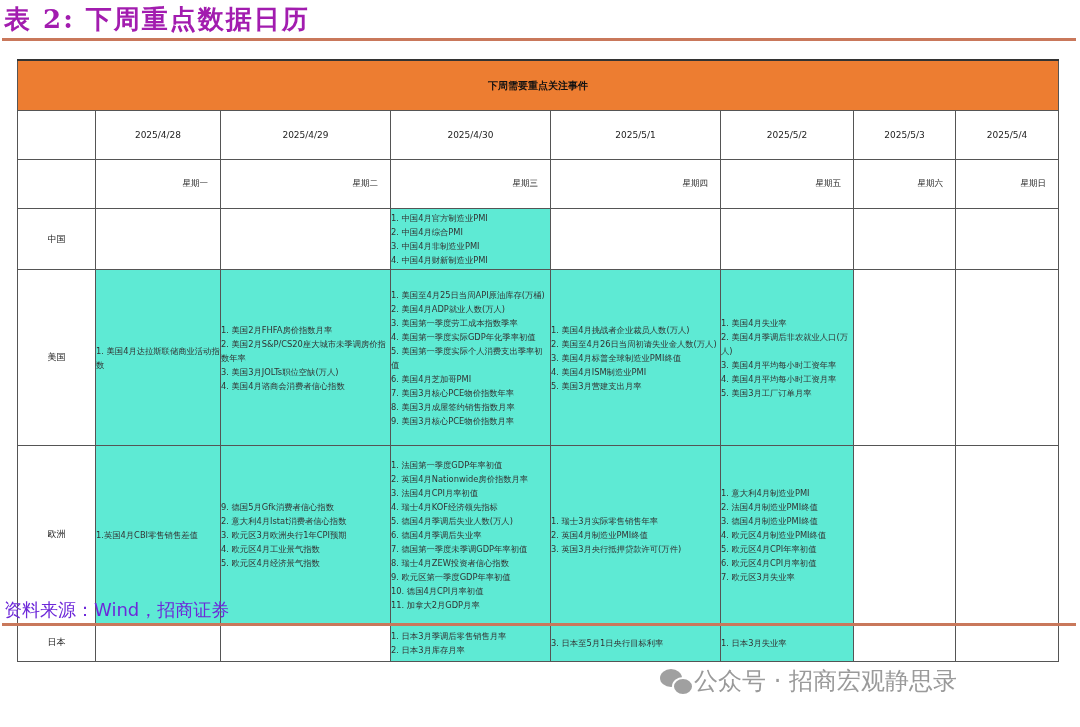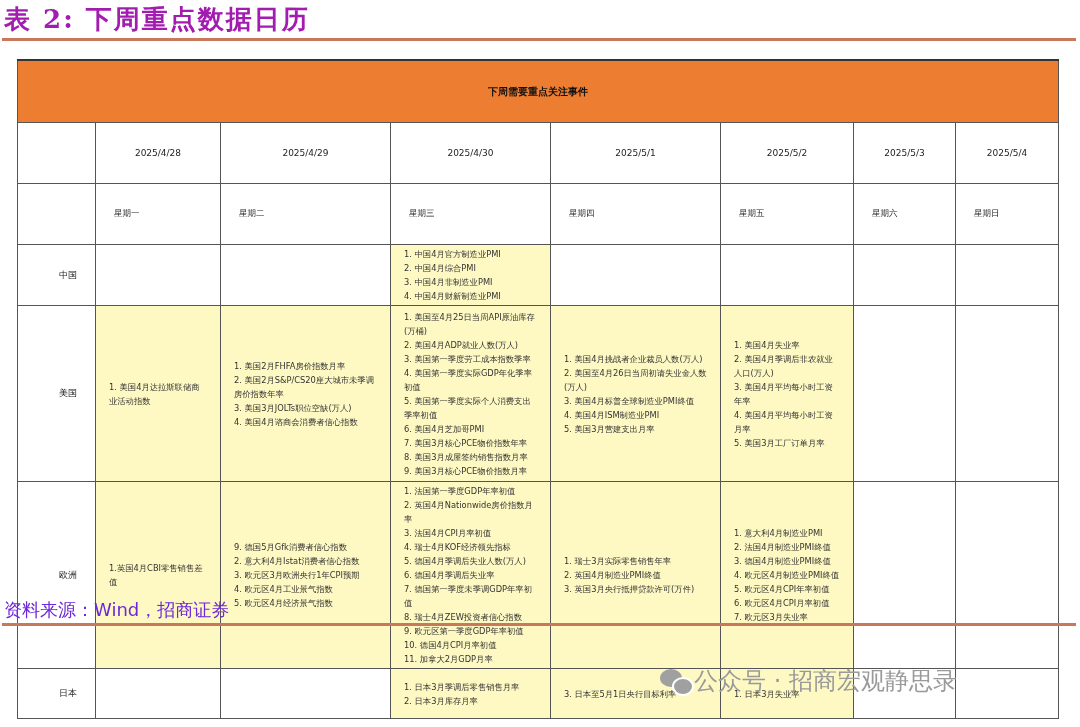--- a/index.html
+++ b/index.html
@@ -3,26 +3,26 @@
 <meta charset="utf-8">
 <style>
   html, body { margin: 0; padding: 0; background: #ffffff; }
   body { width: 1080px; height: 727px; position: relative; overflow: hidden;
          font-family: "DejaVu Sans", "Liberation Sans", sans-serif; color: #222; }
   .title { position: absolute; left: 4px; top: 2px; font-size: 26px; font-weight: bold;
            color: #a21caf; letter-spacing: 2px; font-family: "DejaVu Serif", serif; }
   .title-rule { position: absolute; left: 2px; top: 38px; width: 1074px; height: 3px; background: #c9785b; }
   table.cal { position: absolute; left: 17px; top: 59px; width: 1041px; border-collapse: collapse;
               table-layout: fixed; font-size: 9px; }
-  table.cal td { border: 1px solid #555; vertical-align: middle; padding: 18px; }
+  table.cal td { border: 1px solid #555; vertical-align: middle; padding: 12px; }
   .hdr { background: #ed7d31; height: 25px; text-align: center; font-weight: bold; font-size: 10px; color: #111; border-top: 2px solid #333 !important; }
   .date { height: 24px; text-align: center; font-size: 9px; }
-  .weekday { height: 24px; text-align: left; font-size: 8.5px; }
-  .region { text-align: right; font-size: 9px; margin-top: 34px; }
-  .ev { background: #fef9c3; padding: 2px 13px !important; line-height: 14px; font-size: 8.3px; color: #333; margin-left: 20px; }
+  .weekday { height: 24px; text-align: right; font-size: 8.5px; }
+  .region { text-align: center; font-size: 9px; margin-top: 34px; }
+  .ev { background: #5eead4; padding: 2px 0 !important; line-height: 14px; font-size: 8.3px; color: #333; margin-left: 20px; }
   .ev div { white-space: normal; }
   .empty { background: #fff; }
   .source-rule { position: absolute; left: 2px; top: 623px; width: 1074px; height: 3px; background: #c9785b; }
   .source { position: absolute; left: 4px; top: 598px; font-size: 18px; color: #6d28d9; }
   .watermark { position: absolute; left: 660px; top: 665px; font-size: 24px; color: #9a9a9a; display: flex; align-items: center; }
   .wechat { width: 34px; height: 28px; position: relative; }
   .wechat .b1 { position: absolute; left: 0; top: 2px; width: 22px; height: 18px; border-radius: 50%; background: #a0a0a0; }
   .wechat .b2 { position: absolute; left: 12px; top: 10px; width: 18px; height: 15px; border-radius: 50%; background: #a0a0a0; border: 2px solid #fff; }
 </style>
 </head>

